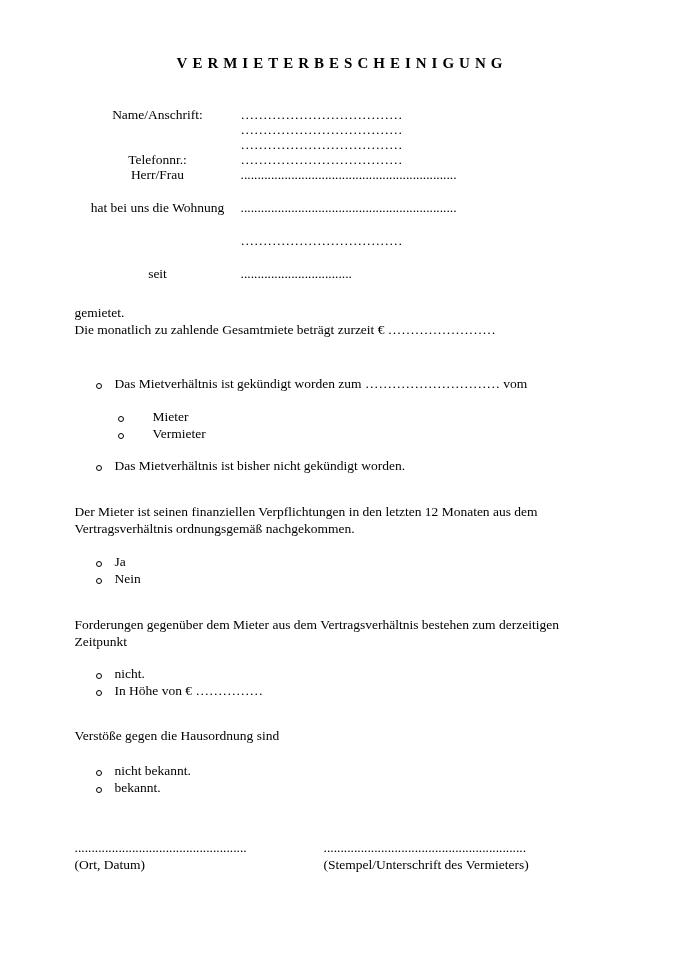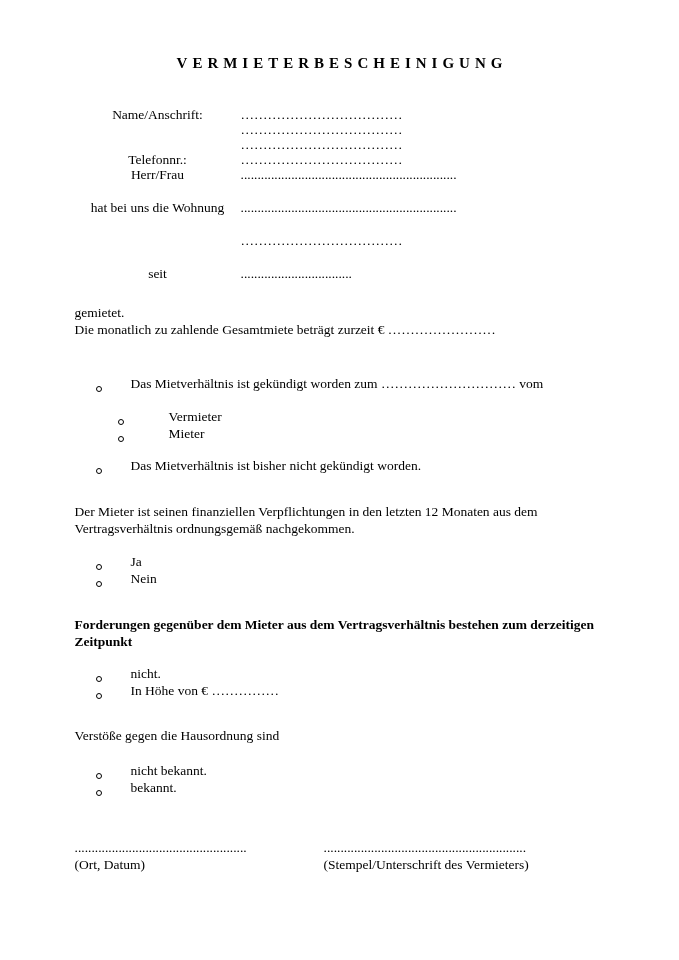--- a/index.html
+++ b/index.html
@@ -25,37 +25,37 @@
     white-space:nowrap;
   }
   .frow { display:flex; line-height:15px; }
   .frow .lbl { width:166px; flex-shrink:0;text-align:center; }
   .frow .val { white-space:nowrap; overflow:hidden; }
   .sec-fields { margin-top:35px; }
   .sec-tenant { }
   .sec-tenant .frow { margin-bottom:18px; }
   .sec-rent { margin-top:24px; }
   .para { margin:0; }
-  .opt { display:flex; align-items:flex-end; line-height:17px;gap:16px; }
+  .opt { display:flex; align-items:center; line-height:17px; }
   .opt .bullet {
     width:6px; height:6px;
     border:1px solid #000; border-radius:50%;
     margin-top:5px; flex-shrink:0;
     box-sizing:border-box; background:transparent;
   }
   .l1 { margin-left:21px; }
   .l1 .bullet { margin-right:13px; }
   .l2 { margin-left:43px; }
   .l2 .bullet { margin-right:29px; }
   .mt-term1 { margin-top:37px; }
   .mt-subopts { margin-top:16px; }
   .mt-term2 { margin-top:15px; }
   .mt-oblig { margin-top:30px; }
   .mt-janein { margin-top:16px; }
-  .mt-claims { margin-top:30px;font-weight:bold; }
+  .mt-claims { margin-top:30px; }
   .mt-claimopts { margin-top:15px; }
   .mt-viol { margin-top:29px; }
   .mt-violopts { margin-top:17px; }
   .sig { display:flex; margin-top:43px; line-height:17px; }
   .sig .sig-col-left { width:249px; flex-shrink:0; }
   .sig .sig-line { white-space:nowrap; overflow:hidden; }
 </style>
 </head>
 <body>
 
@@ -107,25 +107,25 @@
   </div>
 
   <div class="opt l1 mt-term1">
     <span class="bullet"></span>
     <span>Das Mietverhältnis ist gekündigt worden zum ………………………… vom</span>
   </div>
 
   <div class="mt-subopts">
     <div class="opt l2">
       <span class="bullet"></span>
-      <span>Vermieter</span>
+      <span>Mieter</span>
     </div>
     <div class="opt l2">
       <span class="bullet"></span>
-      <span>Mieter</span>
+      <span>Vermieter</span>
     </div>
   </div>
 
   <div class="opt l1 mt-term2">
     <span class="bullet"></span>
     <span>Das Mietverhältnis ist bisher nicht gekündigt worden.</span>
   </div>
 
   <p class="para mt-oblig">Der Mieter ist seinen finanziellen Verpflichtungen in den letzten 12 Monaten aus dem Vertragsverhältnis ordnungsgemäß nachgekommen.</p>
 

